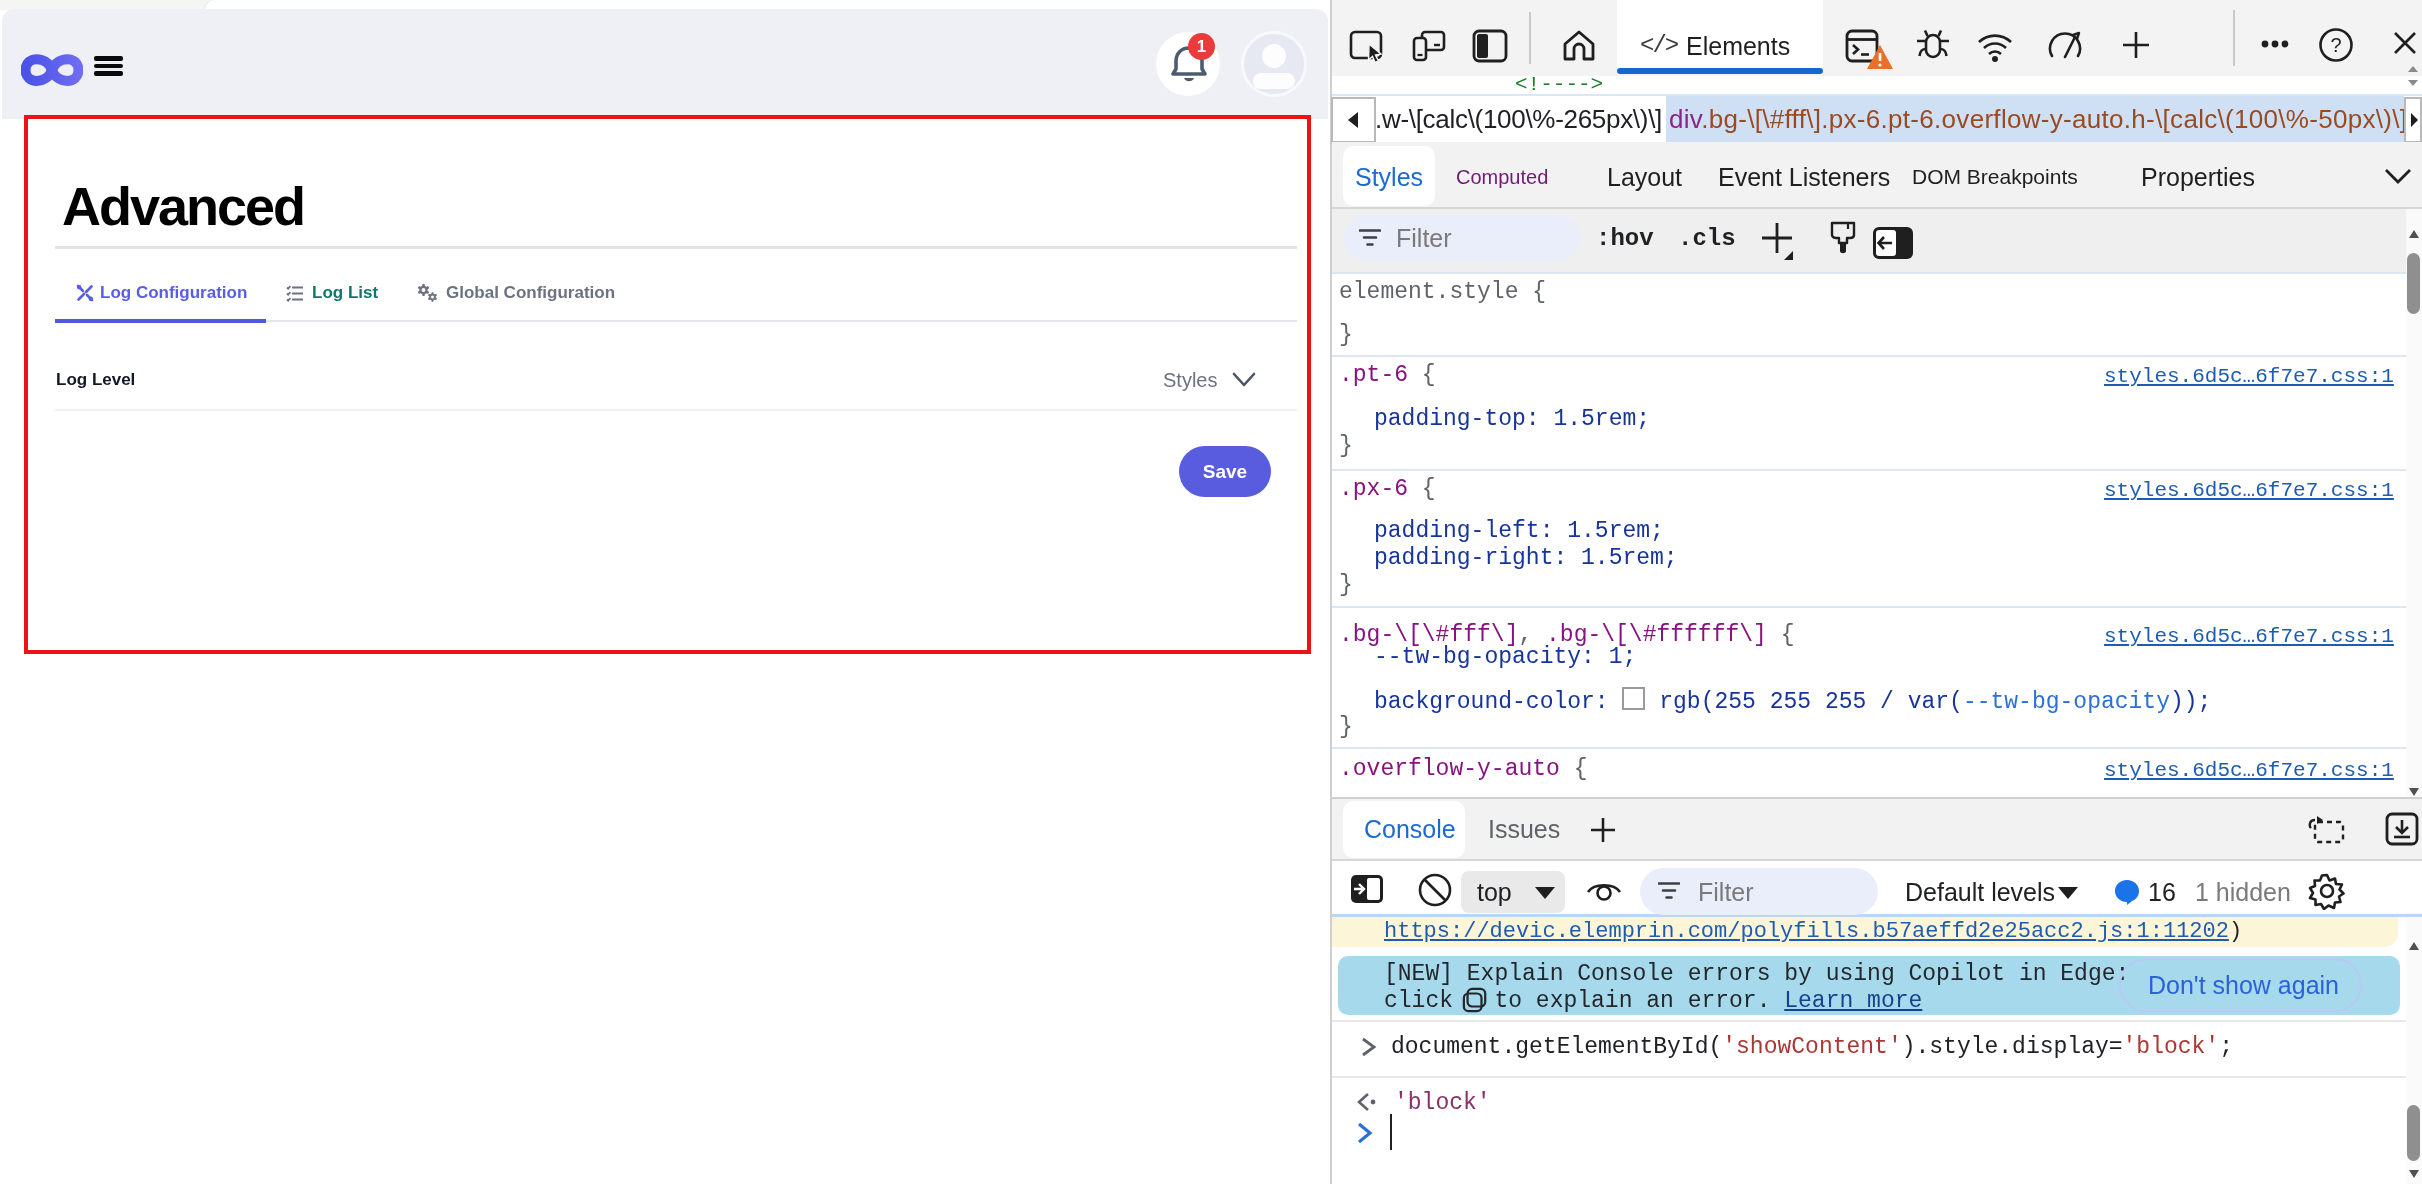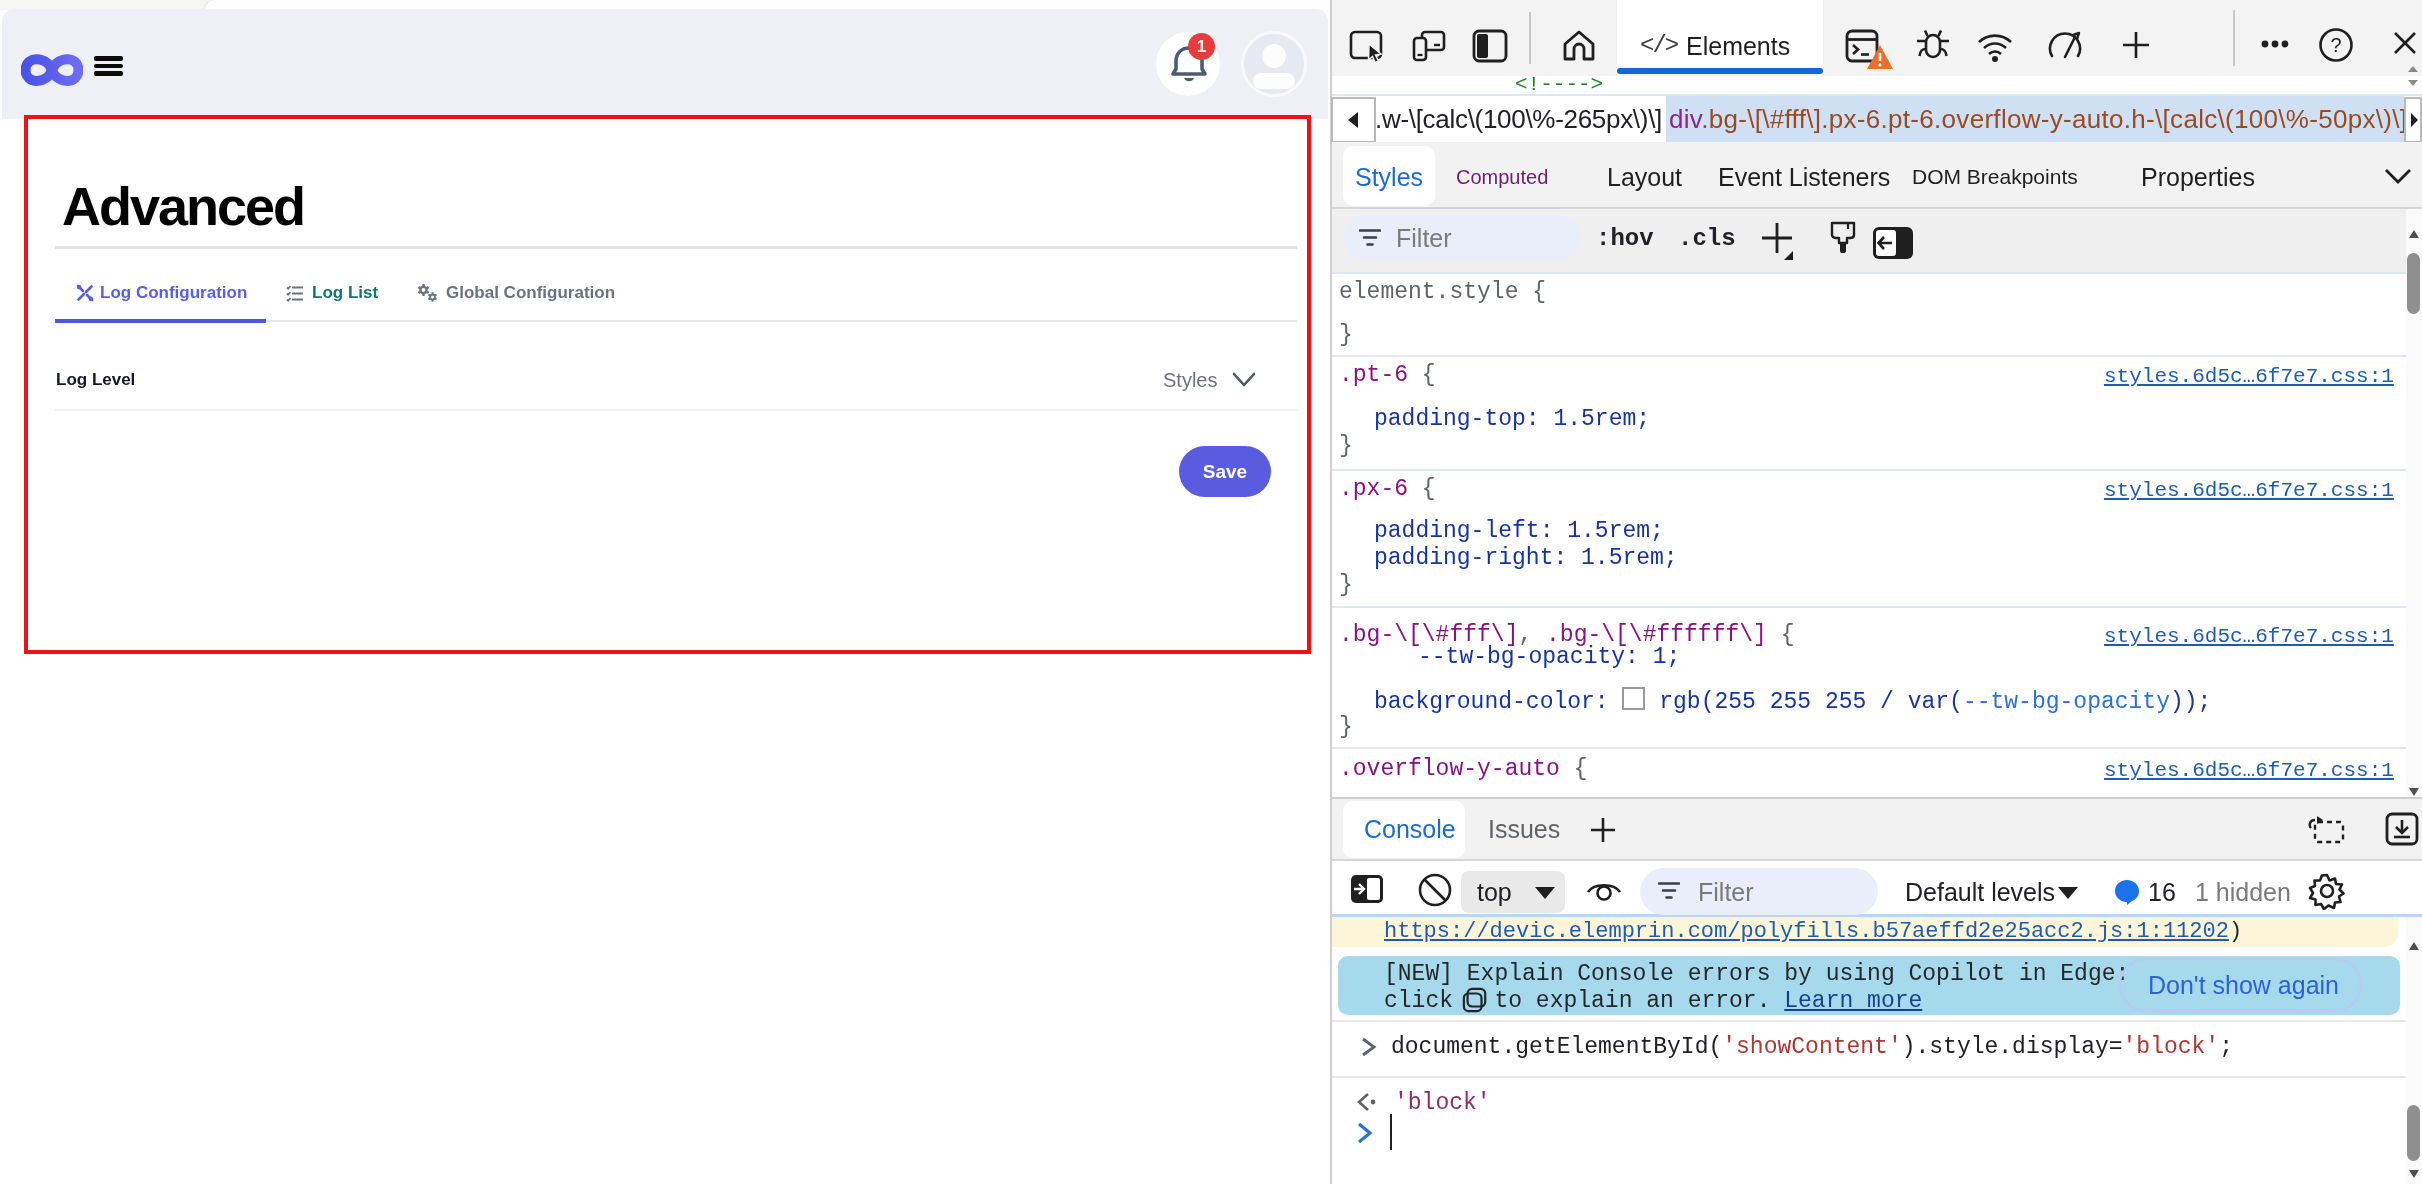--- a/index.html
+++ b/index.html
@@ -262,21 +262,21 @@
 <div class="cssline" style="left:1339px;top:433px;color:#5f6368;">}</div>
 <div class="sep" style="top:469px;"></div>
 <div class="cssline" style="left:1339px;top:476px;"><span class="sel">.px-6</span><span class="brace"> {</span></div>
 <div class="lnk" style="left:2104px;top:478px;">styles.6d5c…6f7e7.css:1</div>
 <div class="cssline" style="left:1374px;top:518px;"><span class="prop">padding-left: 1.5rem;</span></div>
 <div class="cssline" style="left:1374px;top:545px;"><span class="prop">padding-right: 1.5rem;</span></div>
 <div class="cssline" style="left:1339px;top:572px;color:#5f6368;">}</div>
 <div class="sep" style="top:606px;"></div>
 <div class="cssline" style="left:1339px;top:622px;"><span class="sel">.bg-\[\#fff\]</span><span class="brace">, </span><span class="sel">.bg-\[\#ffffff\]</span><span class="brace"> {</span></div>
 <div class="lnk" style="left:2104px;top:624px;">styles.6d5c…6f7e7.css:1</div>
-<div class="cssline" style="left:1374px;top:644px;margin-left:44px;"><span class="prop">--tw-bg-opacity: 1;</span></div>
+<div class="cssline" style="left:1374px;top:644px;"><span class="prop">--tw-bg-opacity: 1;</span></div>
 <div class="cssline" style="left:1374px;top:687px;"><span class="prop">background-color: </span><span style="display:inline-block;width:19px;height:19px;border:2px solid #9a9a9a;background:#fff;vertical-align:-2px;"></span><span class="prop"> rgb(255 255 255 / var(</span><span style="color:#2b6fd8;">--tw-bg-opacity</span><span class="prop">));</span></div>
 <div class="cssline" style="left:1339px;top:714px;color:#5f6368;">}</div>
 <div class="sep" style="top:747px;"></div>
 <div class="cssline" style="left:1339px;top:756px;"><span class="sel">.overflow-y-auto</span><span class="brace"> {</span></div>
 <div class="lnk" style="left:2104px;top:758px;">styles.6d5c…6f7e7.css:1</div>
 
 <div class="abs" style="left:2406px;top:209px;width:16px;height:588px;background:#fafafa;"></div>
 <svg class="abs" style="left:2408px;top:226px;" width="12" height="14" viewBox="0 0 12 14">
     <path d="M1 12 L6 4 L11 12 Z" fill="#505050"></path>
   </svg>

